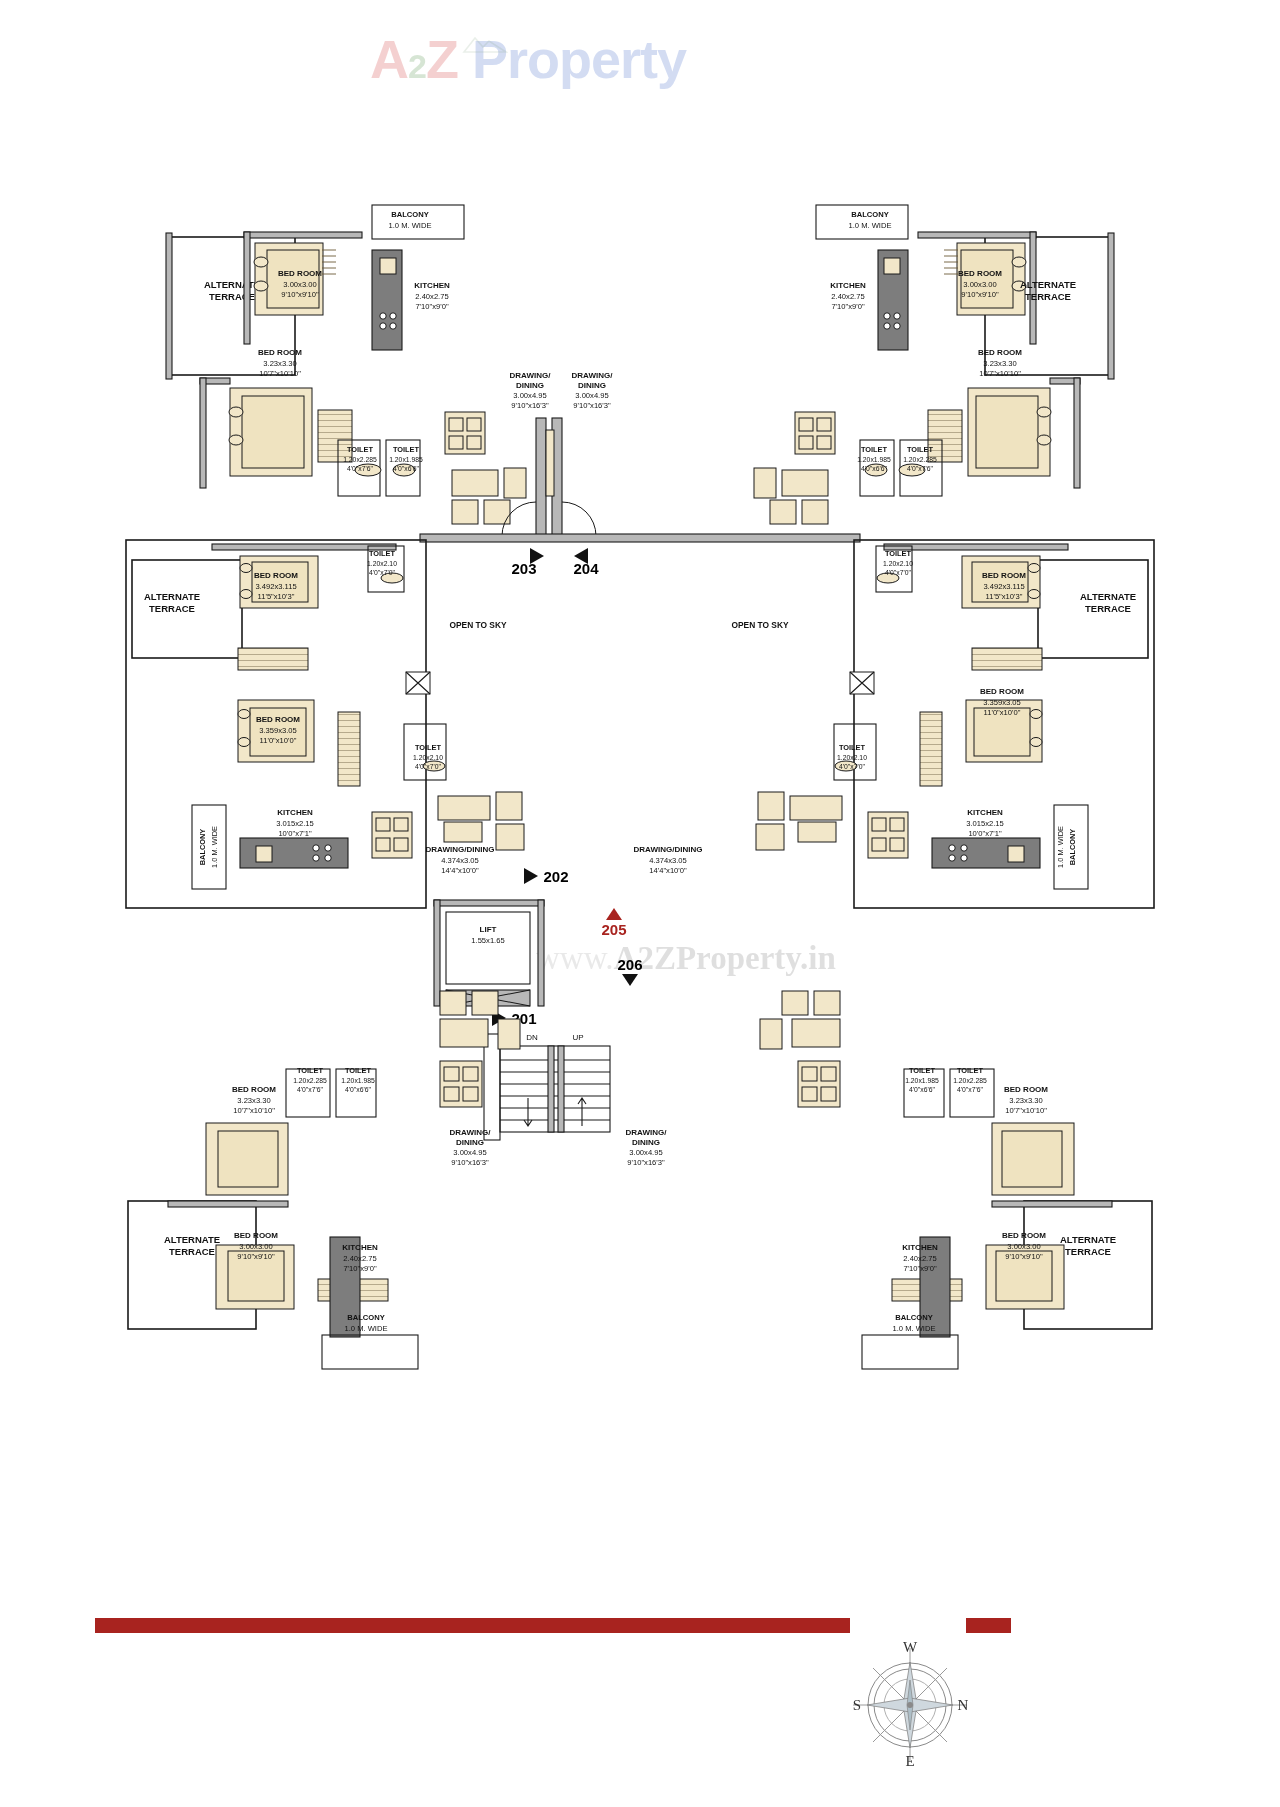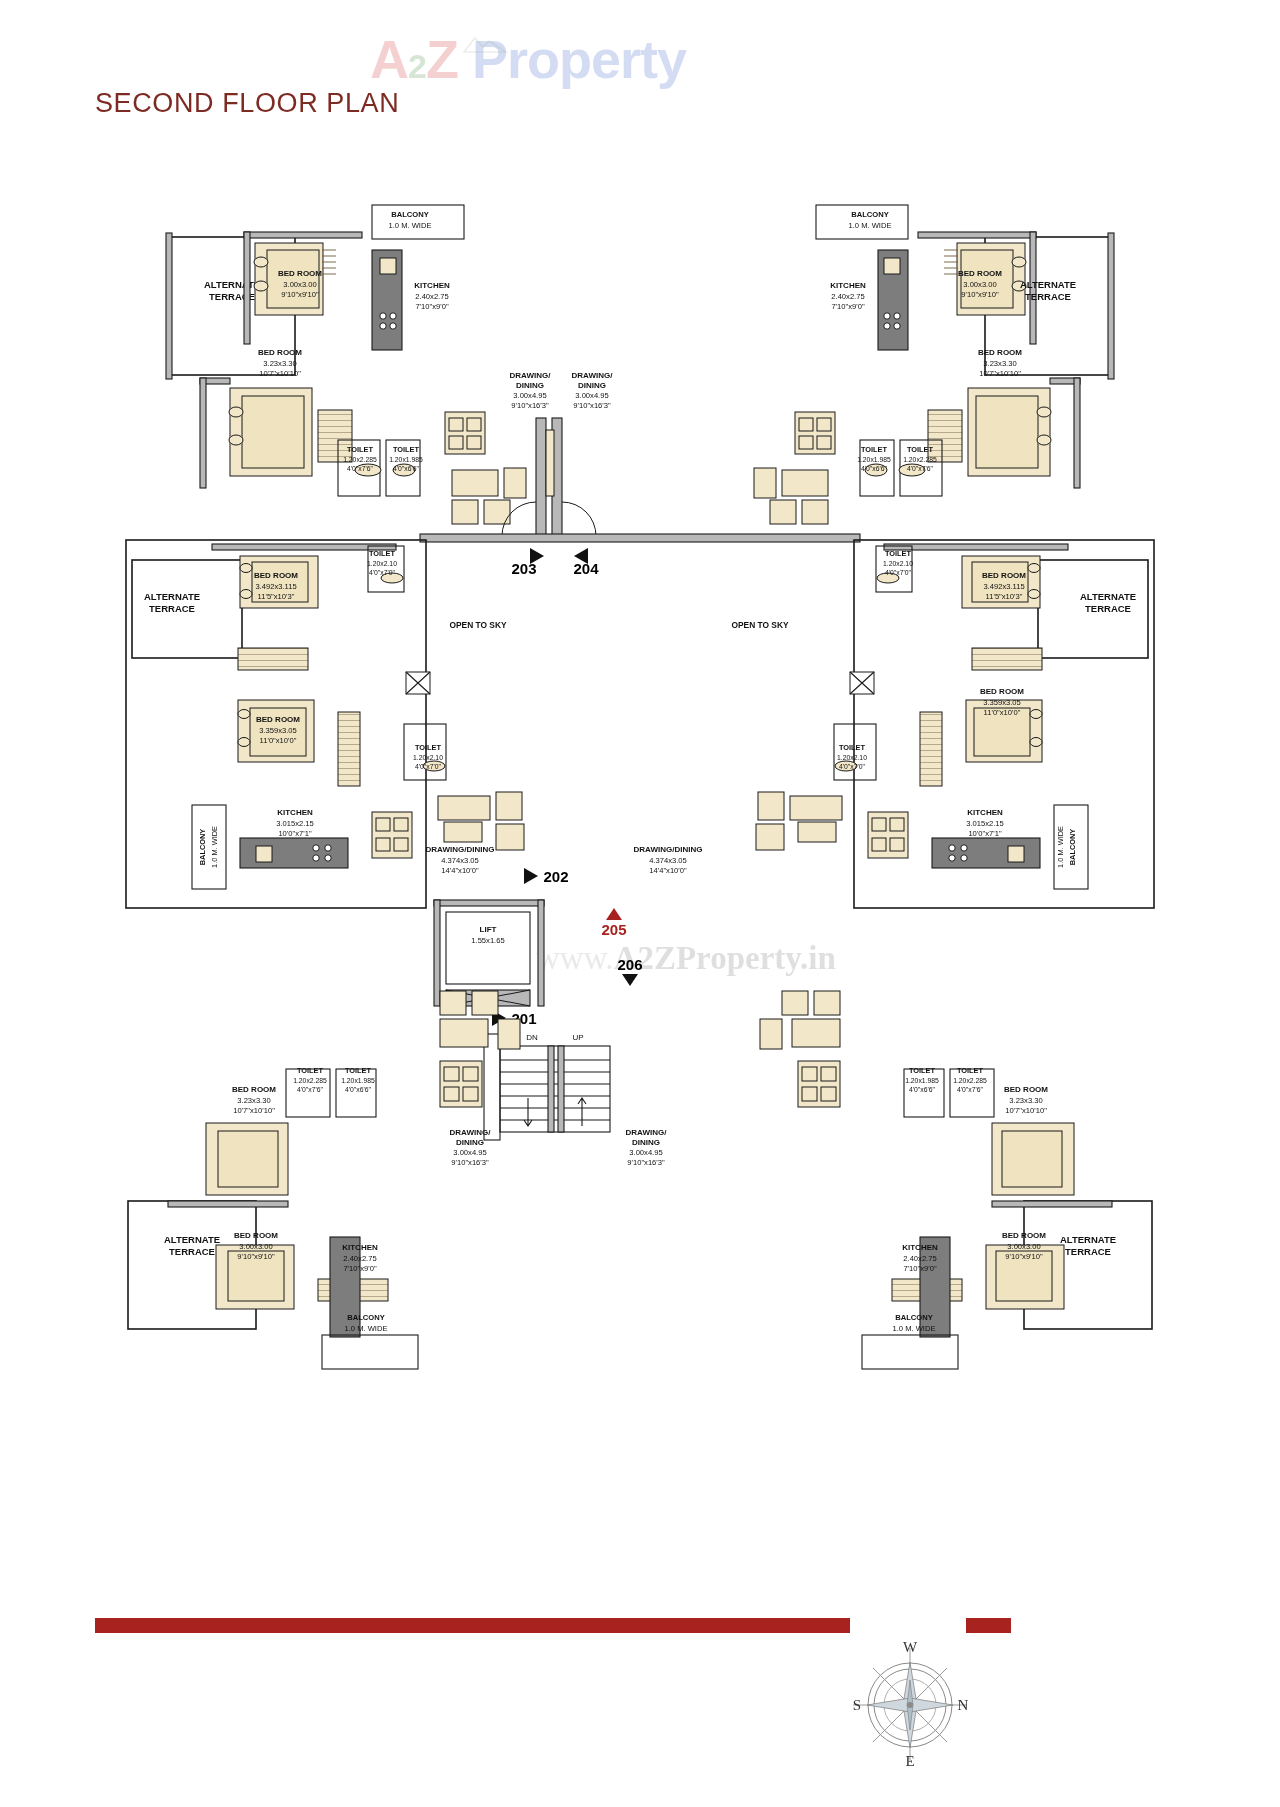--- a/index.html
+++ b/index.html
@@ -44,21 +44,20 @@
 
 <div id="sheet">
 
   <div id="logo">
     <span class="lg-a">A</span><span class="lg-2">2</span><span class="lg-z">Z</span><span style="opacity:0">.</span><span class="lg-p">Property</span>
     <svg class="mt" viewBox="0 0 46 20">
       <path d="M2 18 L13 4 L21 13 L27 7 L44 18 Z" fill="none" stroke="#8aa98a" stroke-width="1.6"></path>
     </svg>
   </div>
 
-  <div id="title">SECOND FLOOR PLAN</div>
 
   <div id="wm-url">
     <span class="u1">www.</span><span>A2ZProperty.in</span>
   </div>
 
   <div class="redbar" id="bar-left"></div>
   <div class="redbar" id="bar-right"></div>
 
   <svg id="plan" viewBox="0 0 1280 1807">
     <defs>

